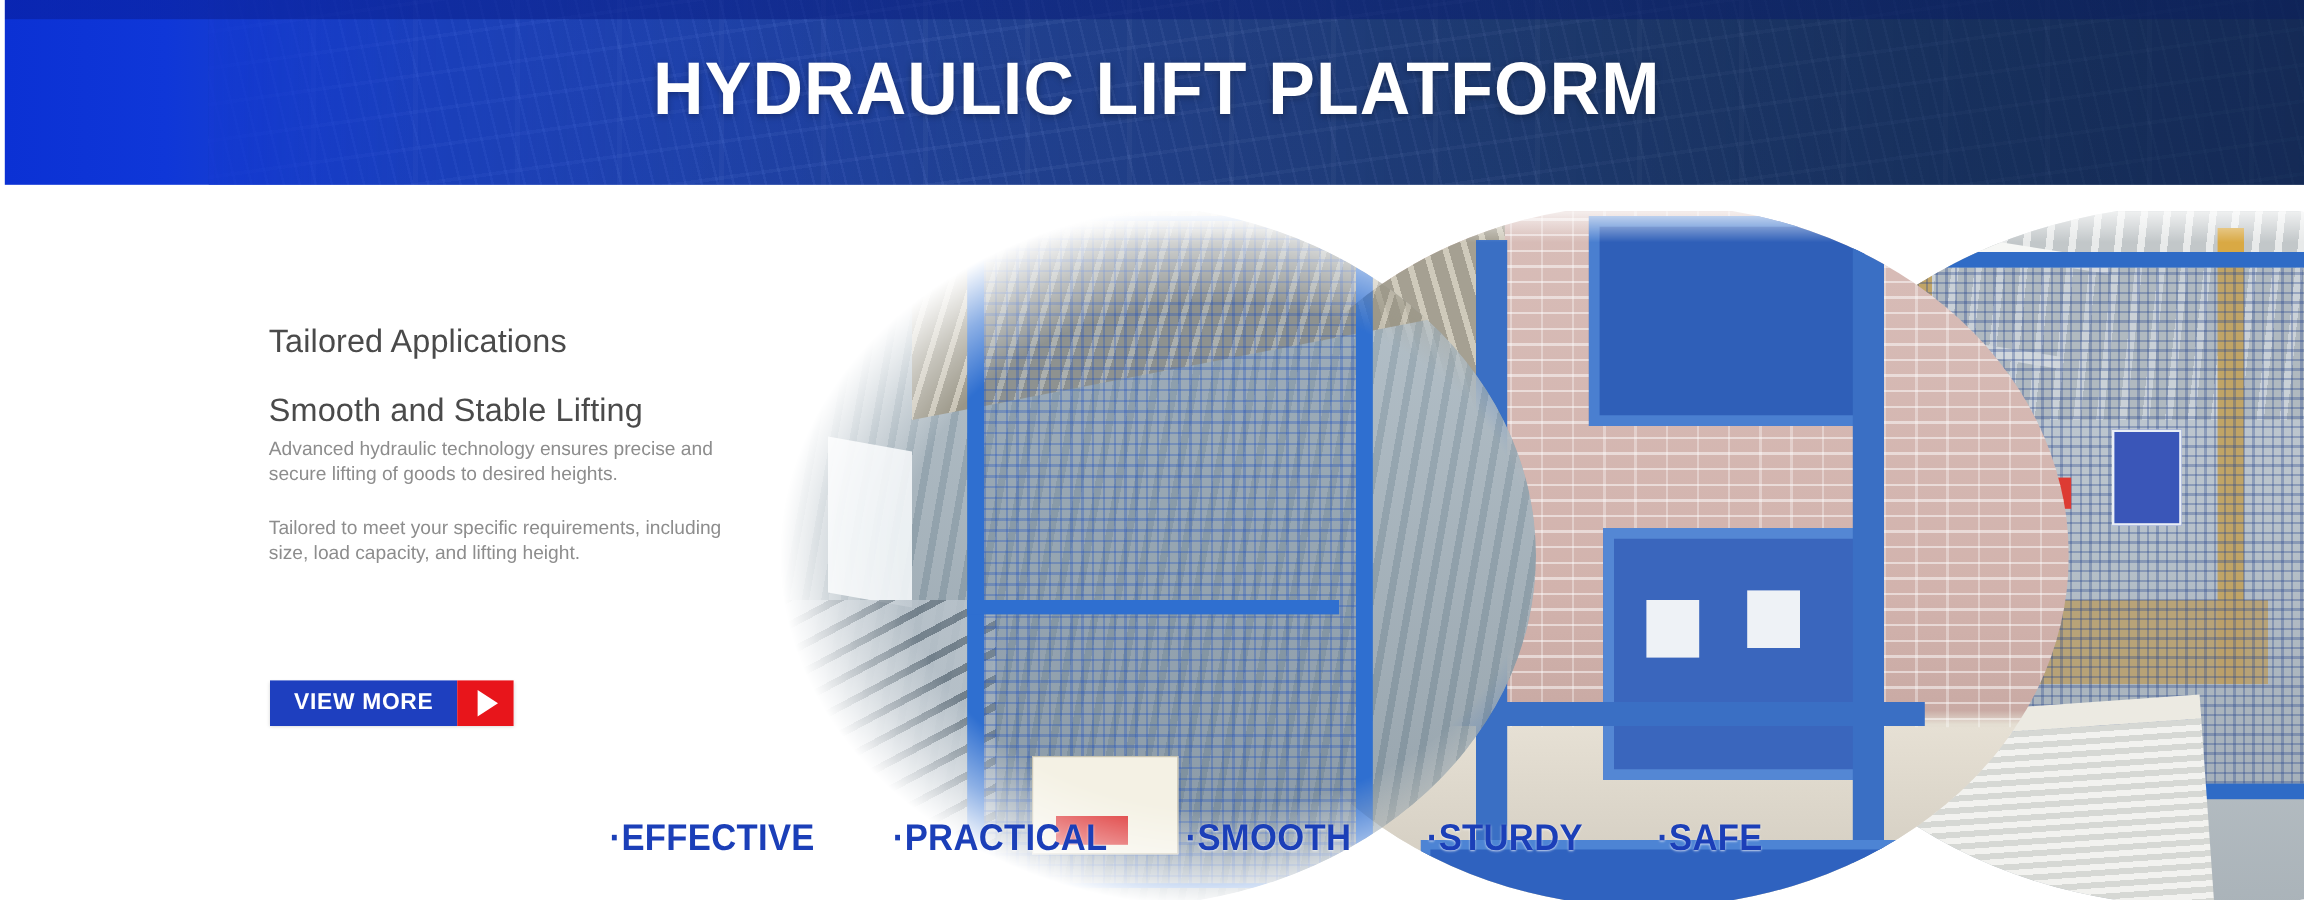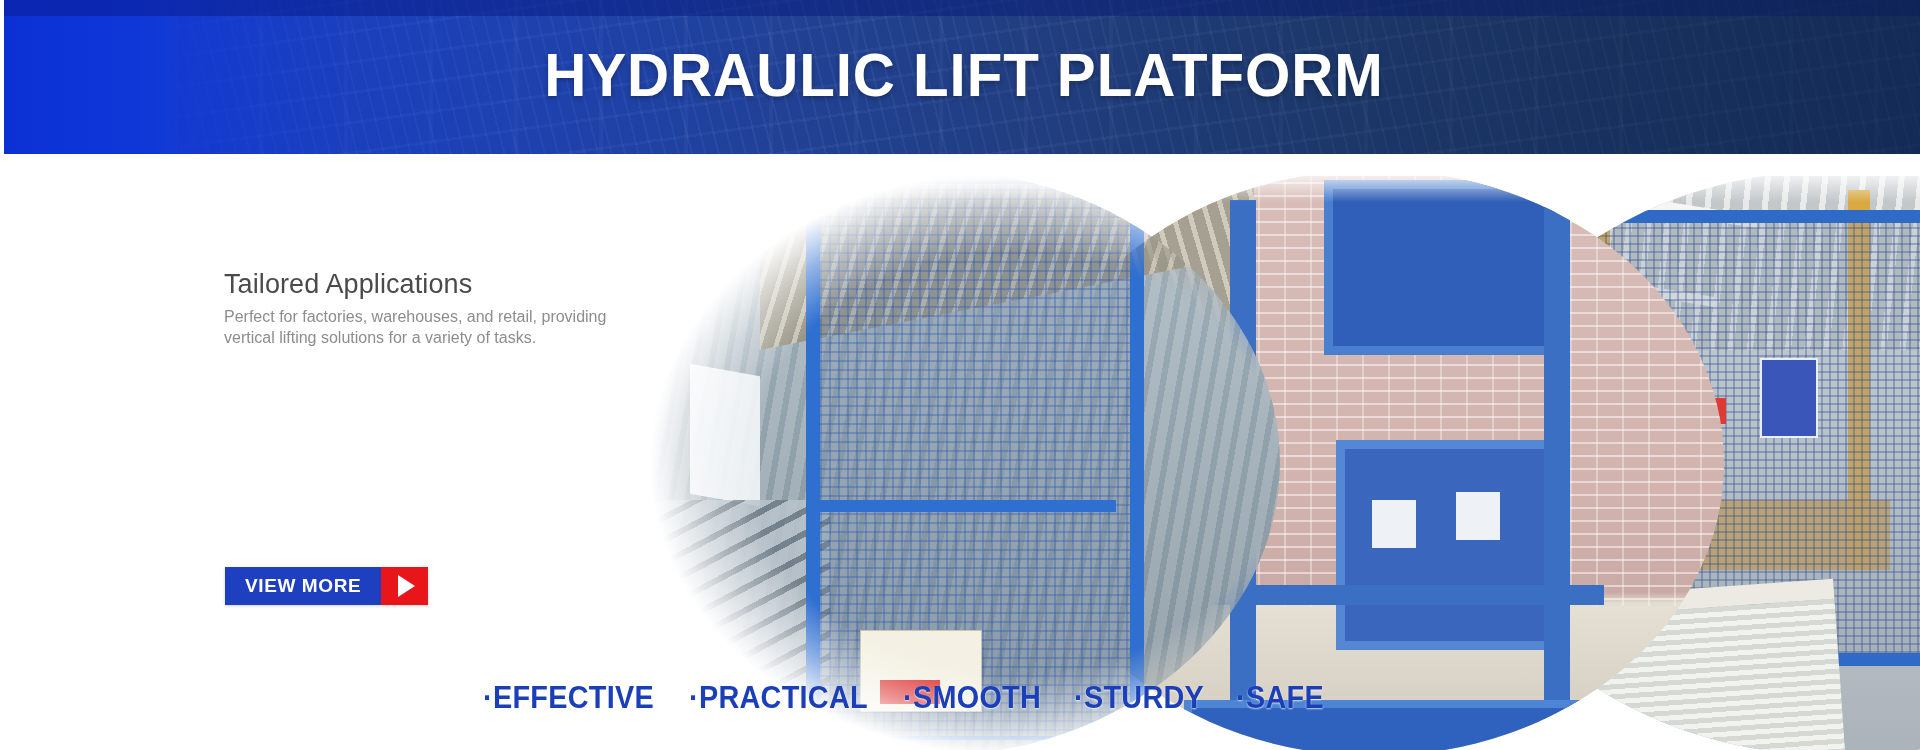--- a/index.html
+++ b/index.html
@@ -117,21 +117,21 @@
   .feature-desc{font-size:16px;color:#8d8d8d;line-height:1.32;margin:0;max-width:400px;}
 
   .view-more{position:absolute;left:225px;top:567px;z-index:9;display:inline-flex;align-items:stretch;
     height:38px;cursor:pointer;box-shadow:0 1px 3px rgba(0,0,0,.18);}
   .view-more-label{background:#1e3fbf;color:#fff;font-weight:bold;font-size:19px;letter-spacing:.6px;
     display:flex;align-items:center;padding:0 20px;}
   .view-more-play{background:#e8151b;width:47px;display:flex;align-items:center;justify-content:center;}
   .play-tri{width:0;height:0;border-left:17px solid #ffffff;border-top:11px solid transparent;border-bottom:11px solid transparent;margin-left:3px;}
 
   
-  .keywords{position:absolute;left:483px;top:680px;z-index:9;display:flex;align-items:baseline;gap:22px;white-space:nowrap;}
+  .keywords{position:absolute;left:508px;top:680px;z-index:9;display:flex;align-items:baseline;gap:52px;white-space:nowrap;}
   .keyword{font-family:"Liberation Sans Narrow","Liberation Sans",sans-serif;
     font-weight:bold;font-size:31px;color:#1b3fb8;letter-spacing:.3px;
     transform:scaleX(.93);transform-origin:left center;
     text-shadow:0 1px 2px rgba(255,255,255,.75);}
 </style>
 </head>
 <body>
 
 <div class="banner">
 
@@ -190,25 +190,29 @@
 
   </div>
 
   <div class="strip-fade"></div>
   <div class="strip-fade-top"></div>
 
   <div class="features">
 
     <div class="feature">
       <h3 class="feature-title">Tailored Applications</h3>
-      <p class="feature-desc">Perfect for factories, warehouses, and retail, providing vertical lifting solutions for a variety of tasks.</p>
-    </div>
-
+    </div>
 
     <div class="feature">
+      <h3 class="feature-title">Smooth and Stable Lifting</h3>
+      <p class="feature-desc">Advanced hydraulic technology ensures precise and secure lifting of goods to desired heights.</p>
+    </div>
+
+    <div class="feature">
+      <p class="feature-desc">Tailored to meet your specific requirements, including size, load capacity, and lifting height.</p>
     </div>
 
   </div>
 
   <div class="view-more">
     <div class="view-more-label">VIEW MORE</div>
     <div class="view-more-play">
       <div class="play-tri"></div>
     </div>
   </div>

